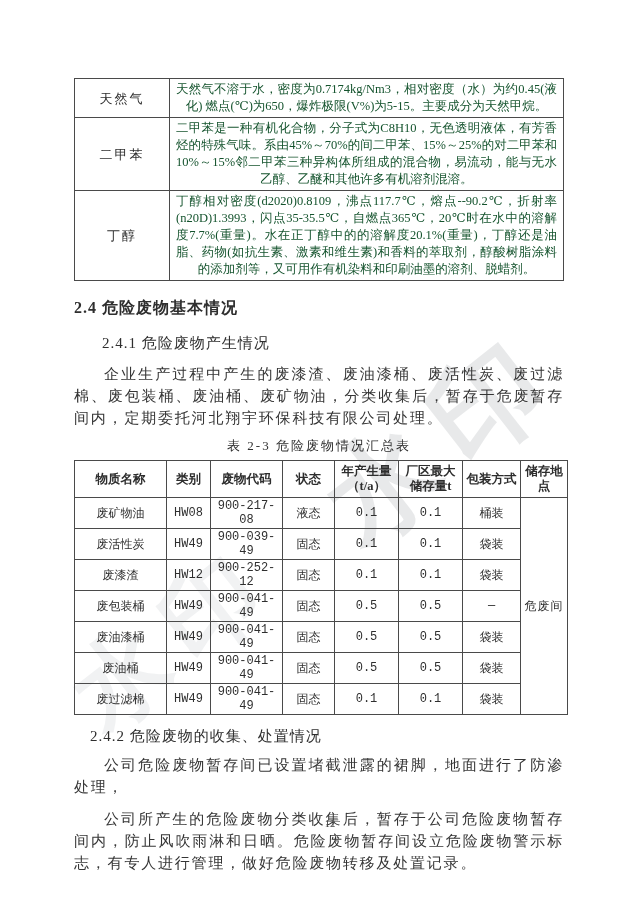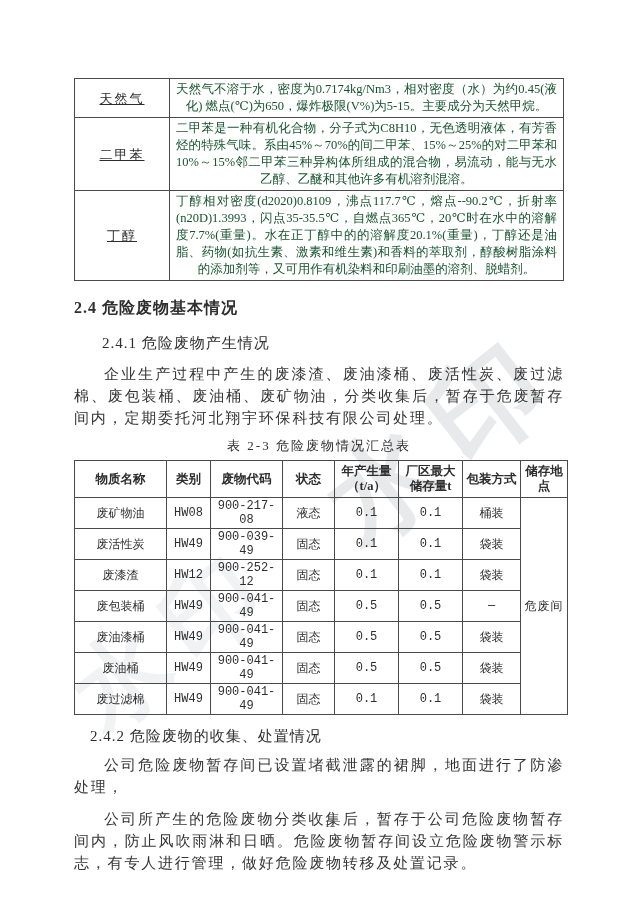--- a/index.html
+++ b/index.html
@@ -28,21 +28,20 @@
     font-size: 12.5px;
     line-height: 17px;
     vertical-align: middle;
     padding: 2px 6px;
   }
   .property-table .pt-name {
     width: 95px;
     text-align: center;
     font-size: 13px;
     letter-spacing: 2px;
-    text-decoration: underline;
   }
   .property-table .pt-desc {
     text-align: justify;
     text-align-last: center;
     color: #14532d;
   }
   
   .h-section {
     margin-top: 17px;
     font-size: 16px;

